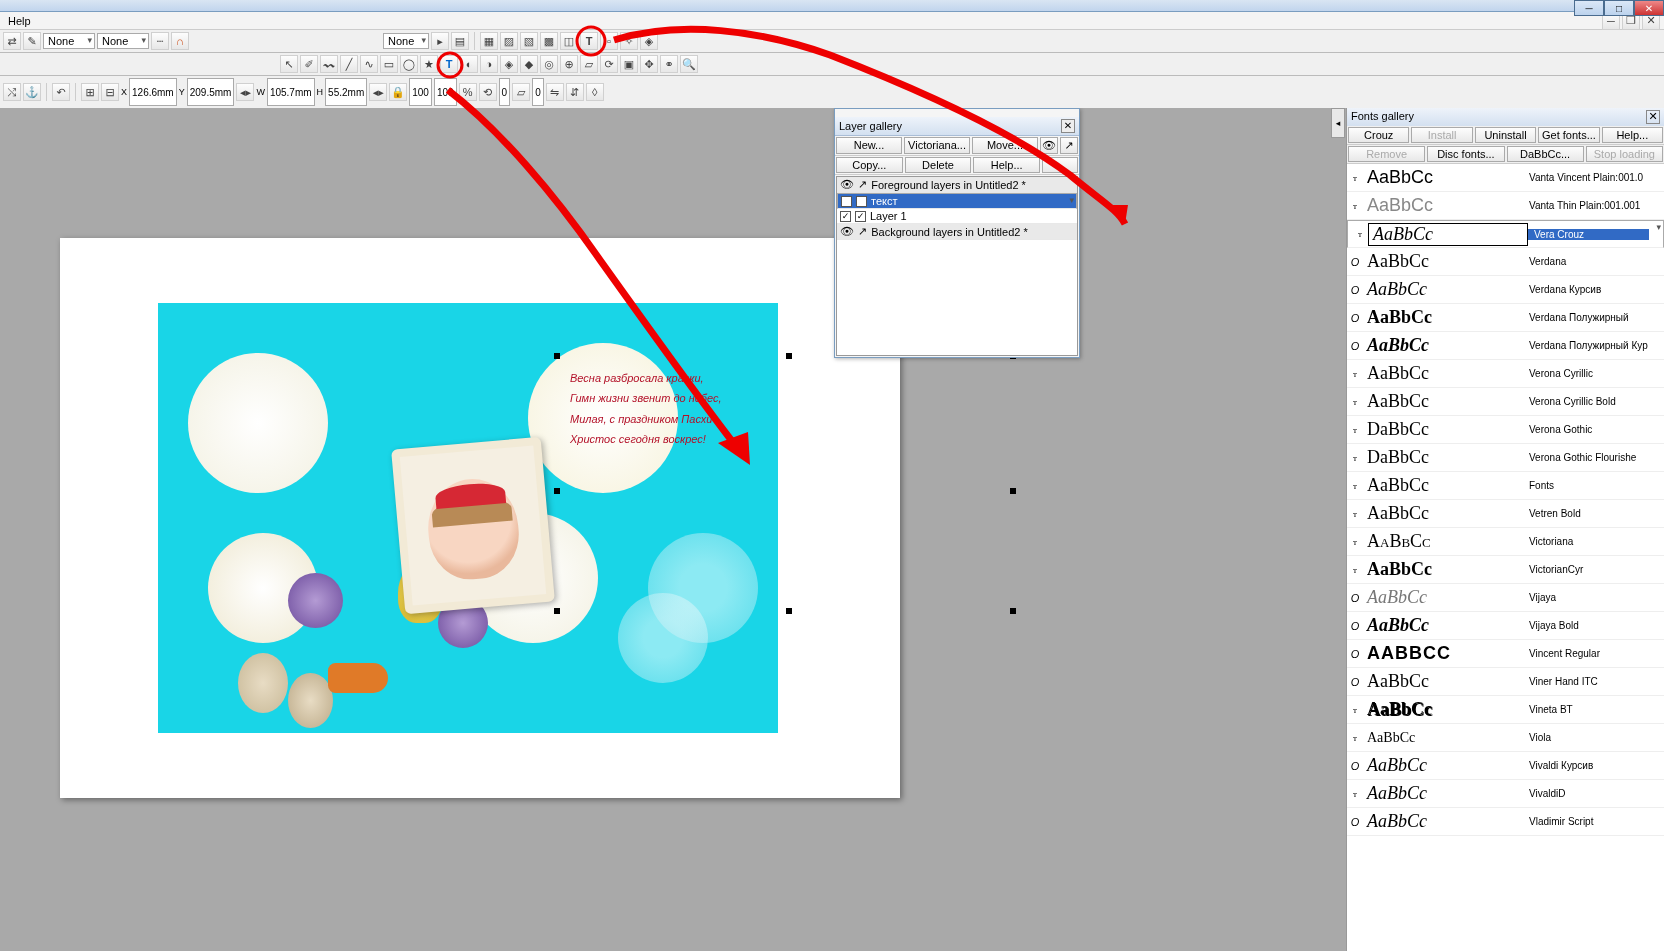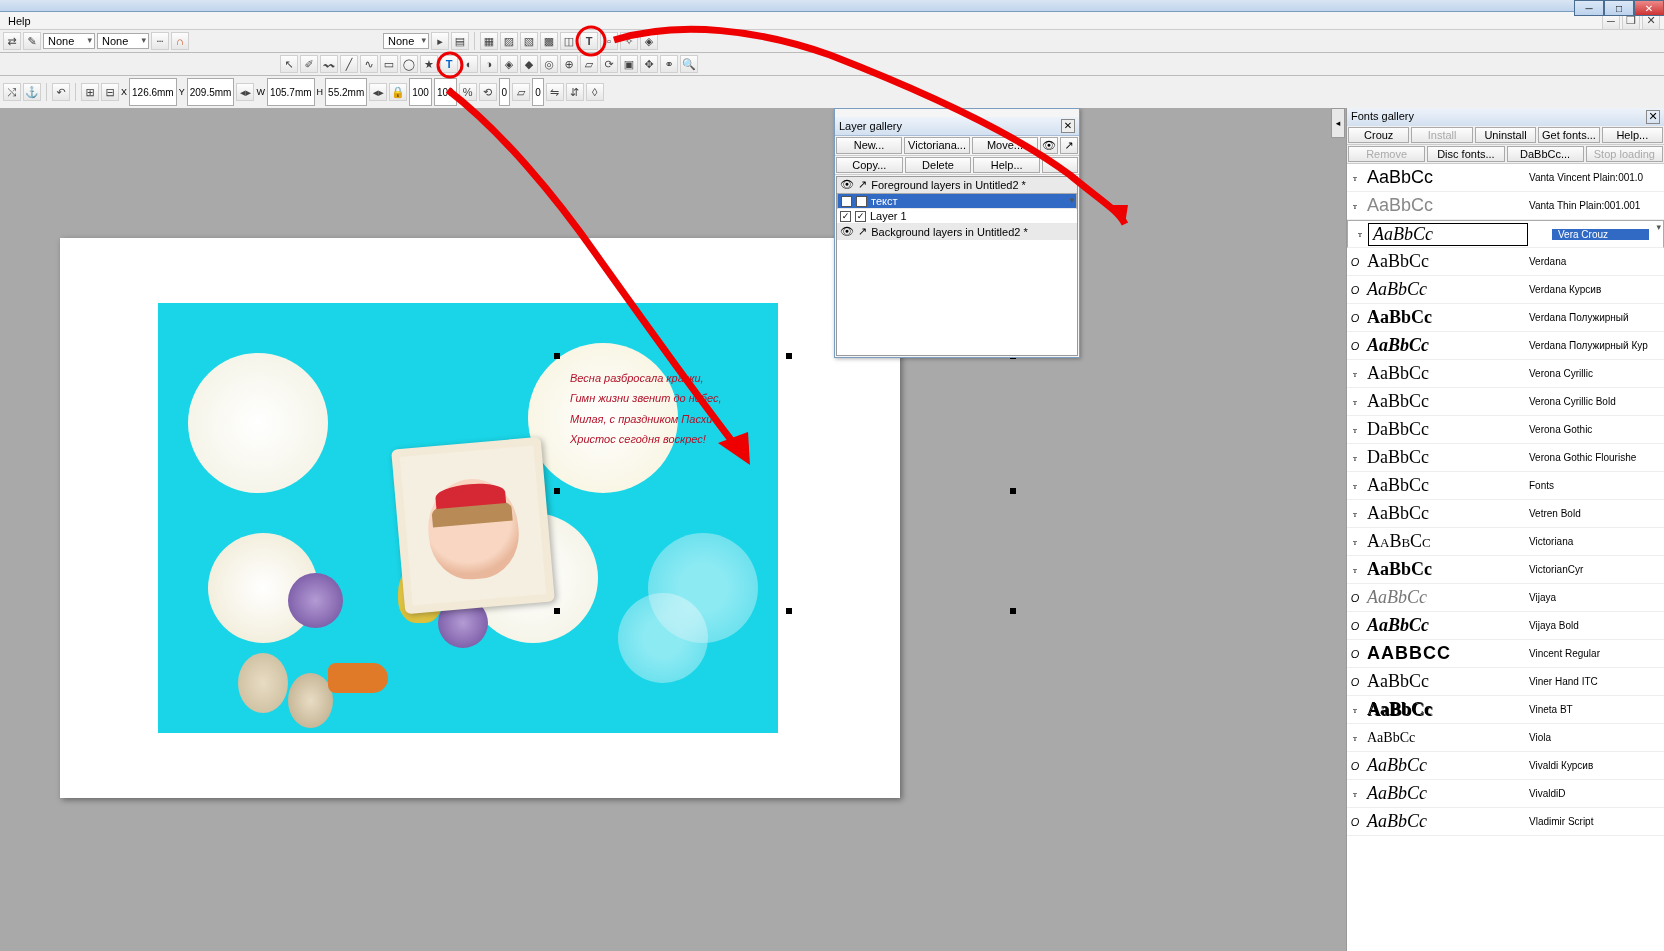--- a/index.html
+++ b/index.html
@@ -37,21 +37,21 @@
 .layerrow.sel{background:#316ac5;color:#fff;}
 .layerrow.hdr2{background:#e9e9e9;}
 .cb{width:11px;height:11px;border:1px solid #555;background:#fff;display:inline-flex;align-items:center;justify-content:center;font-size:9px;}
 .fontspane{width:318px;background:#f0f0f0;border-left:1px solid #999;display:flex;flex-direction:column;}
 .fpick{position:absolute;left:-16px;top:0;width:14px;height:30px;background:#e8e8e8;border:1px solid #999;display:flex;align-items:center;justify-content:center;font-size:9px;}
 .fontlist{flex:1;overflow-y:auto;background:#fff;}
 .frow{display:flex;align-items:center;border-bottom:1px solid #eee;height:28px;}
 .frow .ico{width:16px;text-align:center;font-size:9px;font-family:serif;}
 .frow .samp{width:160px;padding-left:4px;font-size:18px;overflow:hidden;white-space:nowrap;}
 .frow .fname{flex:1;font-size:10px;padding-left:6px;}
-.frow.sel .fname{background:#316ac5;color:#fff;margin-left:24px;}
+.frow.sel .fname{background:#316ac5;color:#fff;}
 .frow.sel .samp{border:1px solid #000;}
 svg.anno{position:absolute;top:0;left:0;pointer-events:none;}
 </style>
 </head>
 <body>
 
 <div class="titlebar">
   <div class="winbtns">
     <div class="winbtn">─</div>
     <div class="winbtn">□</div>

